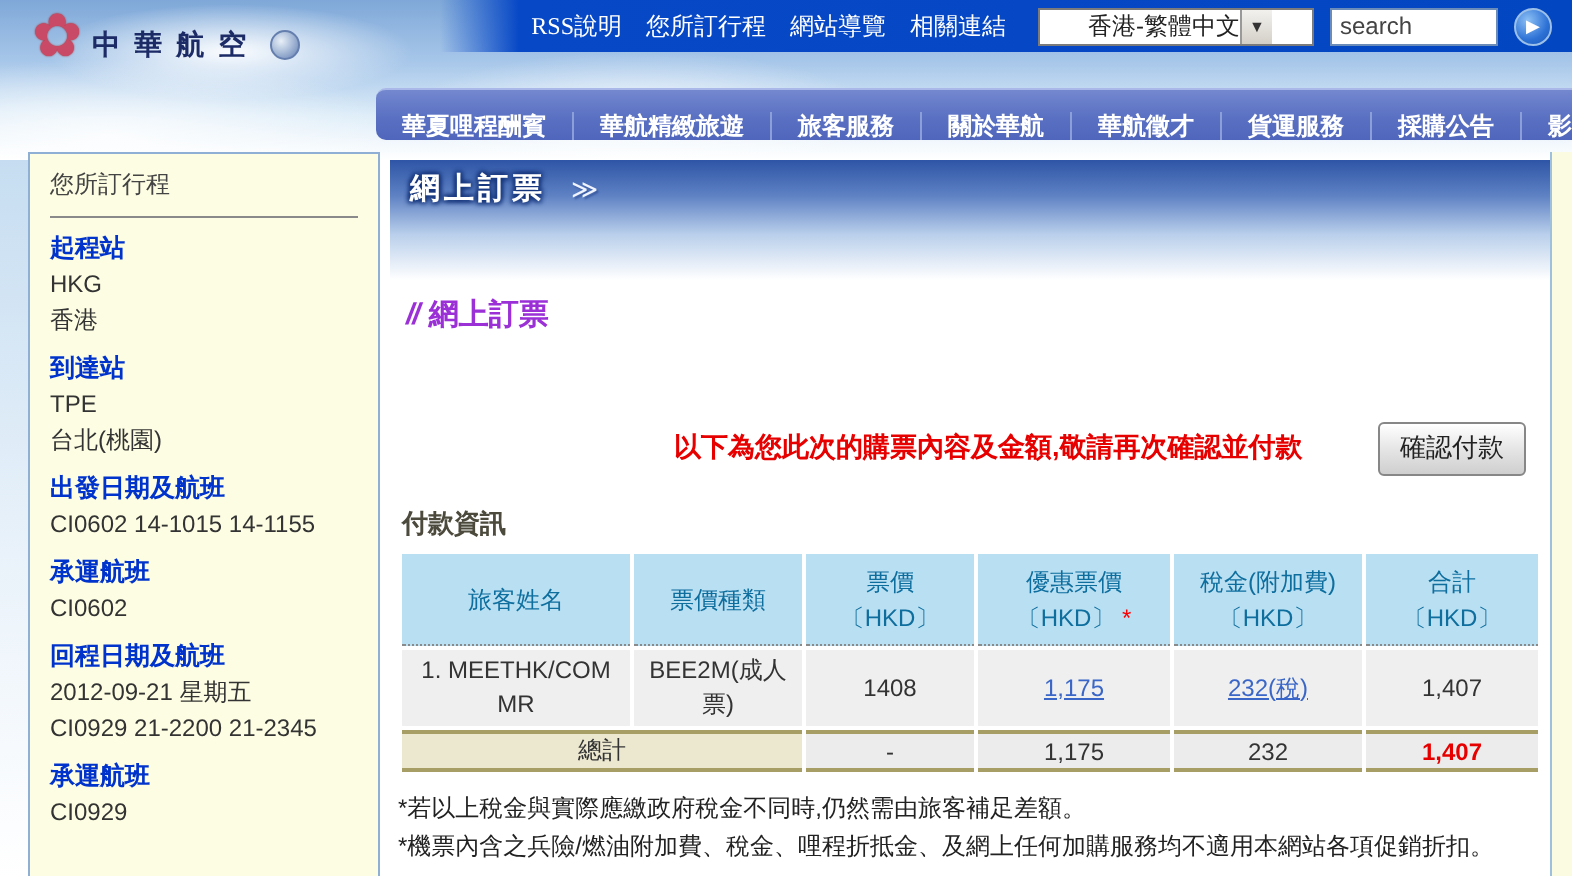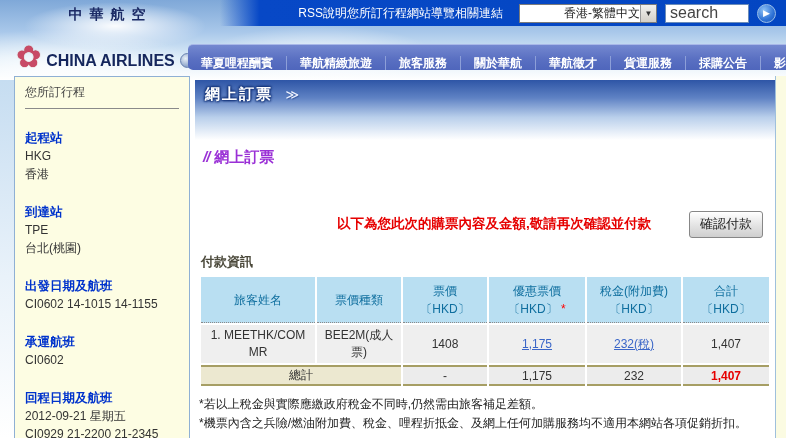--- a/index.html
+++ b/index.html
@@ -16,29 +16,29 @@
       linear-gradient(180deg,#7fa8d8 0%,#a9c8ea 40%,#dcecf8 72%,#ffffff 100%); }
   .left-strip { position:absolute; top:80px; left:0; width:14px; height:358px;
     background:linear-gradient(180deg,#c6ddf1,#e9f2fa 55%,#ffffff); }
   .right-strip { position:absolute; top:76px; right:0; width:11px; height:362px;
     background:#fbfbe2; border-left:1px solid #9fc0dc; }
 
   
   .top-bar { position:absolute; top:0; left:0; width:786px; height:26px;
     background:linear-gradient(90deg, rgba(0,72,200,0) 0%, rgba(0,72,200,0) 28%, #0748c6 33%, #0346c2 100%);
     display:flex; align-items:center; justify-content:flex-end; padding-right:10px; }
-  .top-link { color:#fff; font-size:12px; margin-left:0; cursor:pointer; white-space:nowrap; }
+  .top-link { color:#fff; font-size:12px; margin-left:12px; cursor:pointer; white-space:nowrap;font-family:Liberation Serif, serif; }
   .lang-select { margin-left:16px; width:138px; height:19px; background:#fff;
-    border:1px solid #7b7b7b; display:flex; align-items:center; justify-content:flex-end;
+    border:1px solid #7b7b7b; display:flex; align-items:center; justify-content:center;
     font-size:12px; color:#222; padding-left:4px; cursor:pointer; }
   .lang-arrow-btn { width:16px; height:17px; background:linear-gradient(180deg,#f2f1ee,#d4d0c8);
     border-left:1px solid #999; display:flex; align-items:center; justify-content:center;
     font-size:8px; color:#333; }
   .search-box { margin-left:8px; width:84px; height:19px; border:1px solid #6b8cb8;
-    font-size:16px; color:#444; padding:0 4px; background:#fff; }
+    font-size:12px; color:#444; padding:0 4px; background:#fff; }
   .go-btn { margin-left:8px; width:19px; height:19px; border-radius:50%;
     background:radial-gradient(circle at 35% 30%, #8cc0f4, #2e72d6 60%, #1a55b8);
     color:#fff; font-size:9px; display:flex; align-items:center; justify-content:center;
     border:1px solid #9cc0e8; cursor:pointer; }
 
   
   .logo { position:absolute; top:6px; left:16px; display:flex; align-items:flex-end; gap:5px; }
   .logo-flower { font-size:30px; color:#c84a66; line-height:26px;
     text-shadow:0 0 1px #a22; }
   .logo-text { display:flex; flex-direction:column; align-items:center;gap:28px; }
@@ -58,21 +58,21 @@
   .nav-item { color:#fff; font-size:12px; font-weight:bold; padding:0 13px;
     border-right:1px solid #8d9fd8; cursor:pointer; white-space:nowrap; line-height:14px; }
   .nav-item:last-child { border-right:none; }
 
   
   .sidebar { position:absolute; top:76px; left:14px; width:176px; height:370px;
     background:#fdfde3; border:1px solid #8fb0d4; padding:7px 10px 0 10px;
     font-size:12px; color:#333; }
   .sb-title { font-size:12px; color:#444; }
   .sb-hr { border:none; border-top:1px solid #8a8a8a; margin:7px 0 2px 0; }
-  .sb-label { color:#0033cc; font-weight:bold; font-size:12.5px; margin-top:21px; line-height:17px; }
+  .sb-label { color:#0033cc; font-weight:bold; font-size:12.5px; margin-top:7px; line-height:17px; }
   .sb-line { color:#333; line-height:18px; }
 
   
   .main { position:absolute; top:80px; left:195px; width:580px; }
   .banner { height:60px; padding:5px 0 0 10px;
     background:linear-gradient(180deg,#2e55a6 0%,#5f82c4 30%,#b9cfeb 62%,#ffffff 100%); }
   .banner-title { color:#fff; font-weight:bold; font-size:15px; letter-spacing:2px;
     text-shadow:1px 1px 2px #17367c, -1px -1px 2px #17367c, 1px -1px 2px #17367c, -1px 1px 2px #17367c; }
   .banner-arrow { color:#f0f4ff; font-size:13px; margin-left:8px;
     text-shadow:1px 1px 1px #3a5aa0; }
@@ -123,21 +123,20 @@
   <input class="search-box" value="search" style="">
   <div class="go-btn">
       <span>▶</span>
     </div>
 </div>
 
 <div class="logo">
   <span class="logo-flower">✿</span>
   <div class="logo-text">
     <span class="logo-cn">中華航空</span>
-    <span class="logo-en">CHINA AIRLINES</span>
   </div>
   <span class="globe-icon"></span>
 </div>
 
 <div class="nav-bar">
   <span class="nav-item">華夏哩程酬賓</span>
   <span class="nav-item">華航精緻旅遊</span>
   <span class="nav-item">旅客服務</span>
   <span class="nav-item">關於華航</span>
   <span class="nav-item">華航徵才</span>

